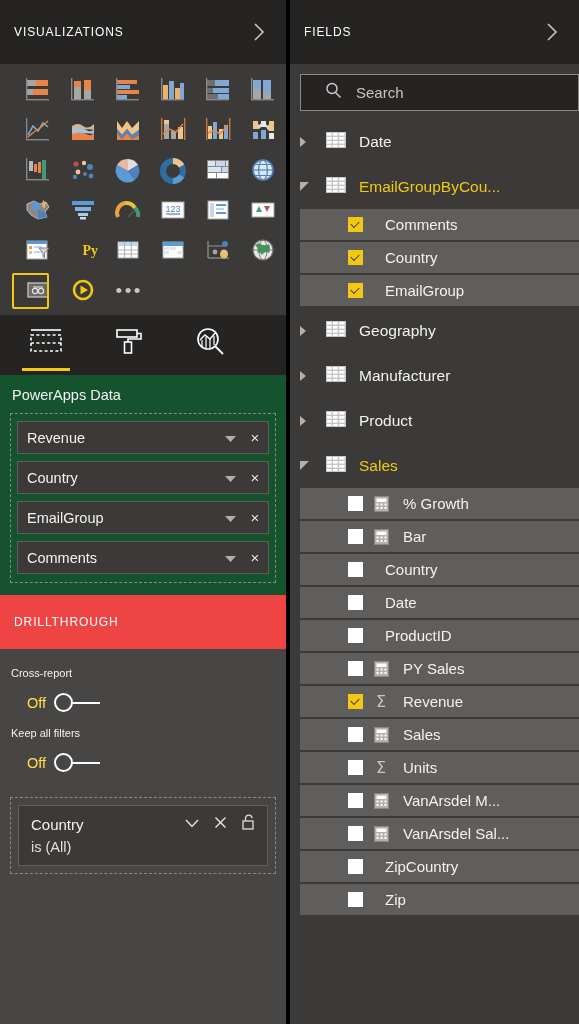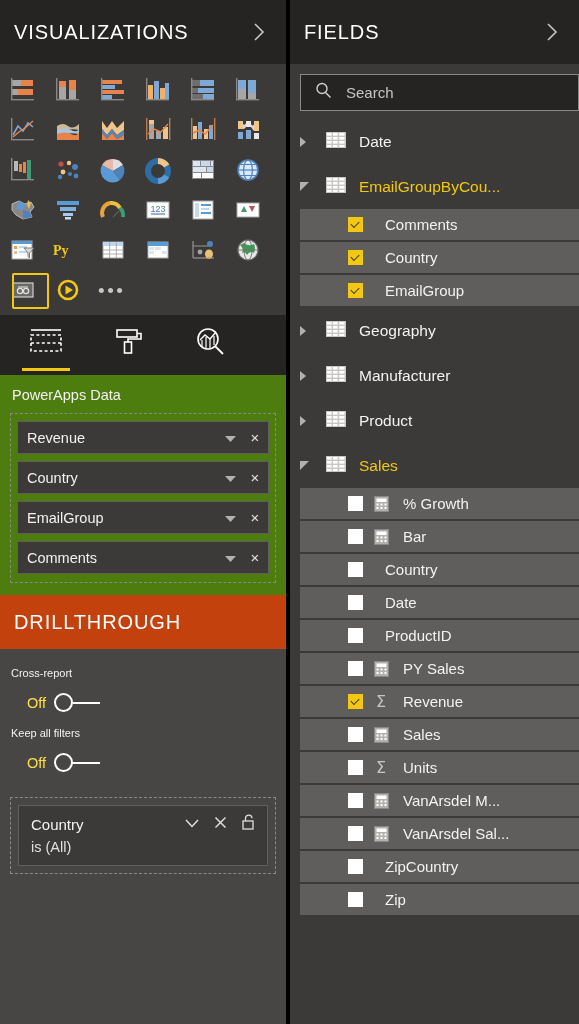--- a/index.html
+++ b/index.html
@@ -11,29 +11,29 @@
     overflow: hidden;
     display: flex;
   }
 
   
   .viz-pane { width: 292px; height: 1024px; background: #3b3a39; display: flex; flex-direction: column; }
   .pane-header {
     background: #252423; height: 64px; flex: 0 0 64px;
     display: flex; align-items: center; padding: 0 14px;
   }
-  .pane-title { font-size: 20px; letter-spacing: 0.9px; color: #ffffff; font-weight: 400; }
+  .pane-title { font-size: 12px; letter-spacing: 0.9px; color: #ffffff; font-weight: 400; }
   .pane-chevron { margin-left: auto; color: #c8c6c4; font-size: 19px; line-height: 1; padding: 4px 6px; }
   .pane-chevron svg { display: block; }
 
   .viz-grid { padding: 7px 8px 4px 8px; background: #3b3a39; }
   .viz-row { display: flex; }
   .viz-cell {
     width: 45px; height: 40px;
-    display: flex; align-items: center; justify-content: flex-start;
+    display: flex; align-items: center; justify-content: flex-end;
     position: relative;
   }
   .viz-cell.selected::after {
     content: ""; position: absolute; left: 4px; top: 2px; right: 4px; bottom: 2px;
     border: 2px solid #f2c811; border-radius: 2px;
   }
   .viz-cell svg, .viz-cell .glyph { display: block; }
   .glyph-py { font-size: 14px; font-weight: bold; color: #f2c811; font-family: "Liberation Serif", serif; }
   .glyph-dots { color: #c8c6c4; font-size: 19px; letter-spacing: 2.5px; line-height: 10px; }
 
@@ -45,34 +45,34 @@
   .viz-tab {
     width: 52px; height: 56px; display: flex; flex-direction: column;
     align-items: center; justify-content: center; position: relative;
   }
   .viz-tab.active::after {
     content: ""; position: absolute; bottom: 0; left: 2px; right: 2px;
     height: 3px; background: #f2c811;
   }
 
   
-  .wells-area { background: #4d7c0f; padding: 10px 10px 12px 10px; }
+  .wells-area { background: #14532d; padding: 10px 10px 12px 10px; }
   .wells-title { font-size: 14.5px; color: #f3f2f1; padding: 2px 2px 10px 2px; }
   .wells-drop { border: 1px dashed #8a8886; padding: 7px 6px 8px 6px; }
   .well {
     height: 33px; background: #3b3a39; border: 1px solid #605e5c;
     display: flex; align-items: center; padding: 0 6px 0 9px; margin-bottom: 7px;
   }
   .well:last-child { margin-bottom: 0; }
   .well-label { font-size: 14.5px; color: #f3f2f1; flex: 1; white-space: nowrap; overflow: hidden; }
   .well-caret { color: #b3b0ad; margin-right: 12px; }
   .well-x { color: #e6e4e2; font-size: 15px; line-height: 1; width: 14px; text-align: center; }
 
   
-  .dt-header { background: #c2410c; height: 54px; display: flex; align-items: center; padding: 0 14px; }
+  .dt-header { background: #ef4444; height: 54px; display: flex; align-items: center; padding: 0 14px; }
   .dt-body { background: #484644; flex: 1; padding: 12px 0 0 0; }
   .dt-label { font-size: 11px; color: #f3f2f1; padding: 6px 0 0 11px; }
   .toggle-row { display: flex; align-items: center; padding: 14px 0 8px 27px; }
   .toggle-text { font-size: 14.5px; color: #fde047; margin-right: 8px; }
   .toggle { width: 48px; height: 20px; position: relative; }
   .toggle .track { position: absolute; left: 13px; top: 9px; width: 33px; height: 2px; background: #ffffff; }
   .toggle .knob {
     position: absolute; left: 0; top: 0; width: 19px; height: 19px;
     border-radius: 50%; border: 2.5px solid #ffffff; background: #484644;
   }
@@ -82,21 +82,21 @@
   .filter-name { font-size: 15px; color: #f3f2f1; flex: 1; }
   .filter-icons { display: flex; align-items: center; gap: 14px; color: #e1dfdd; padding-right: 4px; }
   .filter-sub { font-size: 14.5px; color: #e1dfdd; padding-top: 5px; }
 
   
   .divider { width: 4px; height: 1024px; background: #000000; flex: 0 0 4px; }
   .fields-pane { width: 320px; height: 1024px; background: #3b3a39; display: flex; flex-direction: column; }
   .search-wrap { background: #3b3a39; padding: 10px 0 8px 10px; }
   .search-box {
     height: 37px; background: #252423; border: 1px solid #8a8886;
-    display: flex; align-items: center; padding-left: 14px;
+    display: flex; align-items: center; padding-left: 24px;
   }
   .search-ph { font-size: 15px; color: #c8c6c4; margin-left: 14px; }
 
   .fields-list { flex: 1; overflow: hidden; padding-left: 10px; }
   .table-row { height: 45px; display: flex; align-items: center; }
   .tw { width: 26px; display: flex; align-items: center; justify-content: flex-start; }
   .tri-collapsed { width: 0; height: 0; border-left: 6px solid #b3b0ad; border-top: 5px solid transparent; border-bottom: 5px solid transparent; }
   .tri-expanded { width: 0; height: 0; border-top: 9px solid #b3b0ad; border-right: 9px solid transparent; }
   .tbl-icon { margin-right: 13px; }
   .table-name { font-size: 15.5px; color: #f3f2f1; white-space: nowrap; }

